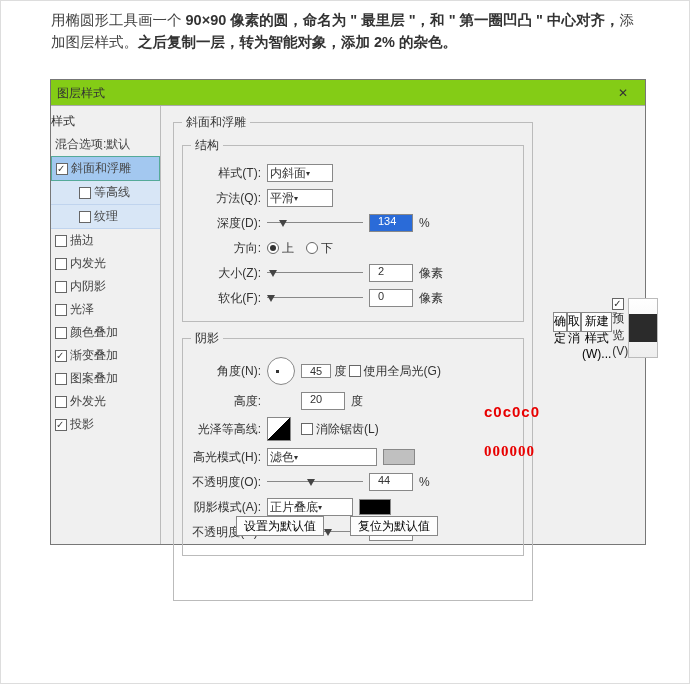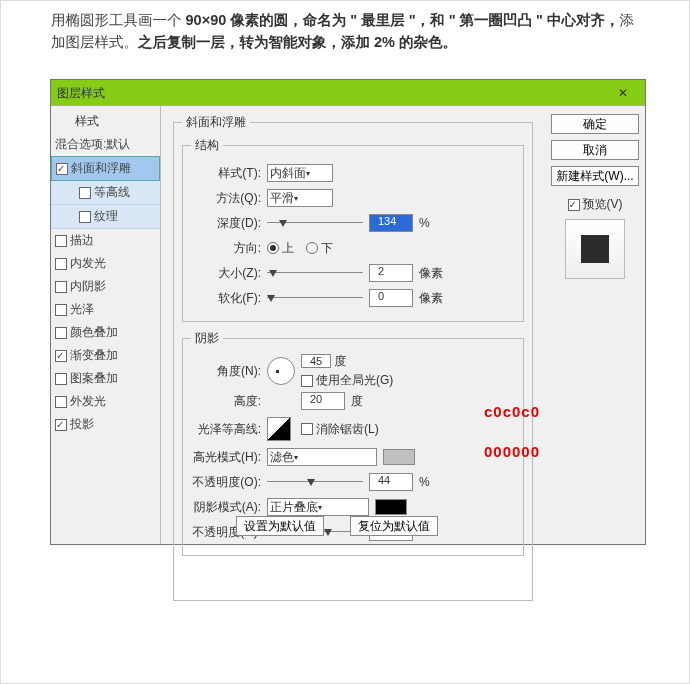--- a/index.html
+++ b/index.html
@@ -5,21 +5,21 @@
 * { margin:0; padding:0; box-sizing:border-box; }
 body { font-family:"Microsoft YaHei","SimSun",sans-serif; font-size:12px; color:#333; }
 .canvas { width:690px; height:684px; border:1px solid #ddd; position:relative; }
 .instr { padding:8px 50px 10px 50px; font-size:14.5px; line-height:1.55; color:#444; }
 .instr b { font-weight:bold; color:#333; }
 .dlg { position:absolute; left:49px; top:78px; width:596px; height:466px; background:#f0f0f0; border:1px solid #777; }
 .titlebar { height:26px; line-height:26px; background:#84cc16; border-bottom:1px solid #aaa; padding:0 6px; display:flex; justify-content:space-between; }
 .xbtn { width:32px; text-align:center; cursor:pointer; }
 .body { display:flex; height:calc(100% - 26px); }
 .side { width:110px; border-right:1px solid #bbb; padding:4px 0; }
-.side .hdr { padding:3px 24px; color:#333; }
+.side .hdr { padding:3px 0; color:#333; }
 .side .opt { padding:3px 4px; color:#444; }
 .side .ind { padding-left:28px; }
 .side .sel { background:#a3c8f0; border:1px solid #5a9; }
 .side .sub { background:#d8e6f6; border-bottom:1px solid #c0d4ee; }
 .main { flex:1; position:relative; padding:8px 12px 8px 12px; }
 fieldset { border:1px solid #bbb; margin-bottom:8px; padding:6px 8px 10px 8px; }
 legend { padding:0 4px; color:#333; }
 .row { display:flex; align-items:center; height:24px; margin:1px 0; }
 .lab { width:70px; text-align:right; margin-right:6px; white-space:nowrap; }
 .sel-inp { height:18px; background:#fff; border:1px solid #888; padding:0 2px; display:inline-flex; align-items:center; justify-content:flex-start; }
@@ -28,21 +28,21 @@
 .numsel { background:#2a6bd8; color:#fff; }
 .track { flex:0 0 96px; height:12px; position:relative; margin-right:6px; }
 .track::before { content:""; position:absolute; top:5px; left:0; right:0; height:1px; background:#888; }
 .knob { position:absolute; top:3px; width:0; height:0; border-left:4px solid transparent; border-right:4px solid transparent; border-top:7px solid #444; }
 .radio,.cb { width:12px; height:12px; border:1px solid #666; background:#fff; display:inline-block; margin-right:3px; vertical-align:middle;}
 .radio { border-radius:50%; }
 .radio.on::after { content:""; display:block; width:6px; height:6px; background:#333; border-radius:50%; margin:2px;}
 .cb.on::after { content:"✓"; font-size:10px; line-height:10px; display:block; }
 .btns { position:absolute; bottom:8px; left:75px; display:flex; gap:26px; }
 .btns button { width:88px; height:20px; background:#fdfdfd; border:1px solid #888; font-size:12px; }
-.rcol { width:100px; padding:8px 8px; display:flex; flex-direction:column; align-items:center; }
+.rcol { width:100px; padding:8px 8px; display:flex; flex-direction:row; align-items:center; }
 .rcol button { width:88px; height:20px; margin-bottom:6px; background:#fdfdfd; border:1px solid #888; font-size:12px; }
 .prev { margin-top:6px; width:60px; height:60px; border:1px solid #bbb; background:linear-gradient(#fff,#eee); display:flex; align-items:center; justify-content:center; }
 .prev .sq { width:28px; height:28px; background:#2b2b2b; }
 .annot { position:absolute; color:#e80000; font-weight:bold; font-size:15px; letter-spacing:1px; }
 .sw { width:32px; height:16px; border:1px solid #888; display:inline-block; margin-left:6px; }
 .gloss { width:24px; height:24px; border:1px solid #888; background:linear-gradient(135deg,#fff 0%,#fff 49%,#000 50%,#000 100%);}
 .angpick { width:28px; height:28px; border:1px solid #888; border-radius:50%; position:relative; margin-right:6px; background:#fff; }
 .angpick .dot { position:absolute; width:3px; height:3px; background:#333; top:12px; left:8px; }
 </style>
 </head>
@@ -129,21 +129,21 @@
               </div>
           </fieldset>
 
           <fieldset>
             <legend>阴影</legend>
             <div class="row" style="height:34px">
                 <span class="lab">角度(N):</span>
               <span class="angpick">
                   <span class="dot"></span>
                 </span>
-              <div style="display:flex;flex-direction:column;gap:2px">
+              <div style="display:flex;gap:2px">
                 <div><span class="num">45</span> <span>度</span></div>
                 <div><span class="cb"></span><span>使用全局光(G)</span></div>
               </div>
               </div>
             <div class="row">
                 <span class="lab">高度:</span>
               <span style="width:34px"></span>
               <span class="num">20</span>
               <span style="margin-left:6px">度</span>
               </div>
@@ -165,21 +165,21 @@
             <div class="row">
                 <span class="lab">不透明度(O):</span>
               <div class="track">
                   <span class="knob" style="left:40px"></span>
                 </div>
               <span class="num">44</span>
               <span style="margin-left:6px">%</span>
               </div>
             <div class="row">
                 <span class="lab">阴影模式(A):</span>
-              <span class="sel-inp" style="width:102px">
+              <span class="sel-inp" style="width:86px">
                   <span>正片叠底</span>
                   <span class="arr">▾</span>
                 </span>
               <span class="sw" style="background:#000000"></span>
               </div>
             <div class="row">
                 <span class="lab">不透明度(O):</span>
               <div class="track">
                   <span class="knob" style="left:57px"></span>
                 </div>
@@ -201,14 +201,14 @@
         <button>新建样式(W)...</button>
         <div style="margin-top:4px"><span class="cb on"></span><span>预览(V)</span></div>
         <div class="prev">
             <div class="sq"></div>
           </div>
       </div>
     </div>
   </div>
 
   <div class="annot" style="left:483px; top:402px;">c0c0c0</div>
-  <div class="annot" style="left:483px; top:442px;">000000</div>
+  <div class="annot" style="left:483px; top:442px;font-family:Liberation Serif, serif;">000000</div>
 </div>
 
 </body></html>

